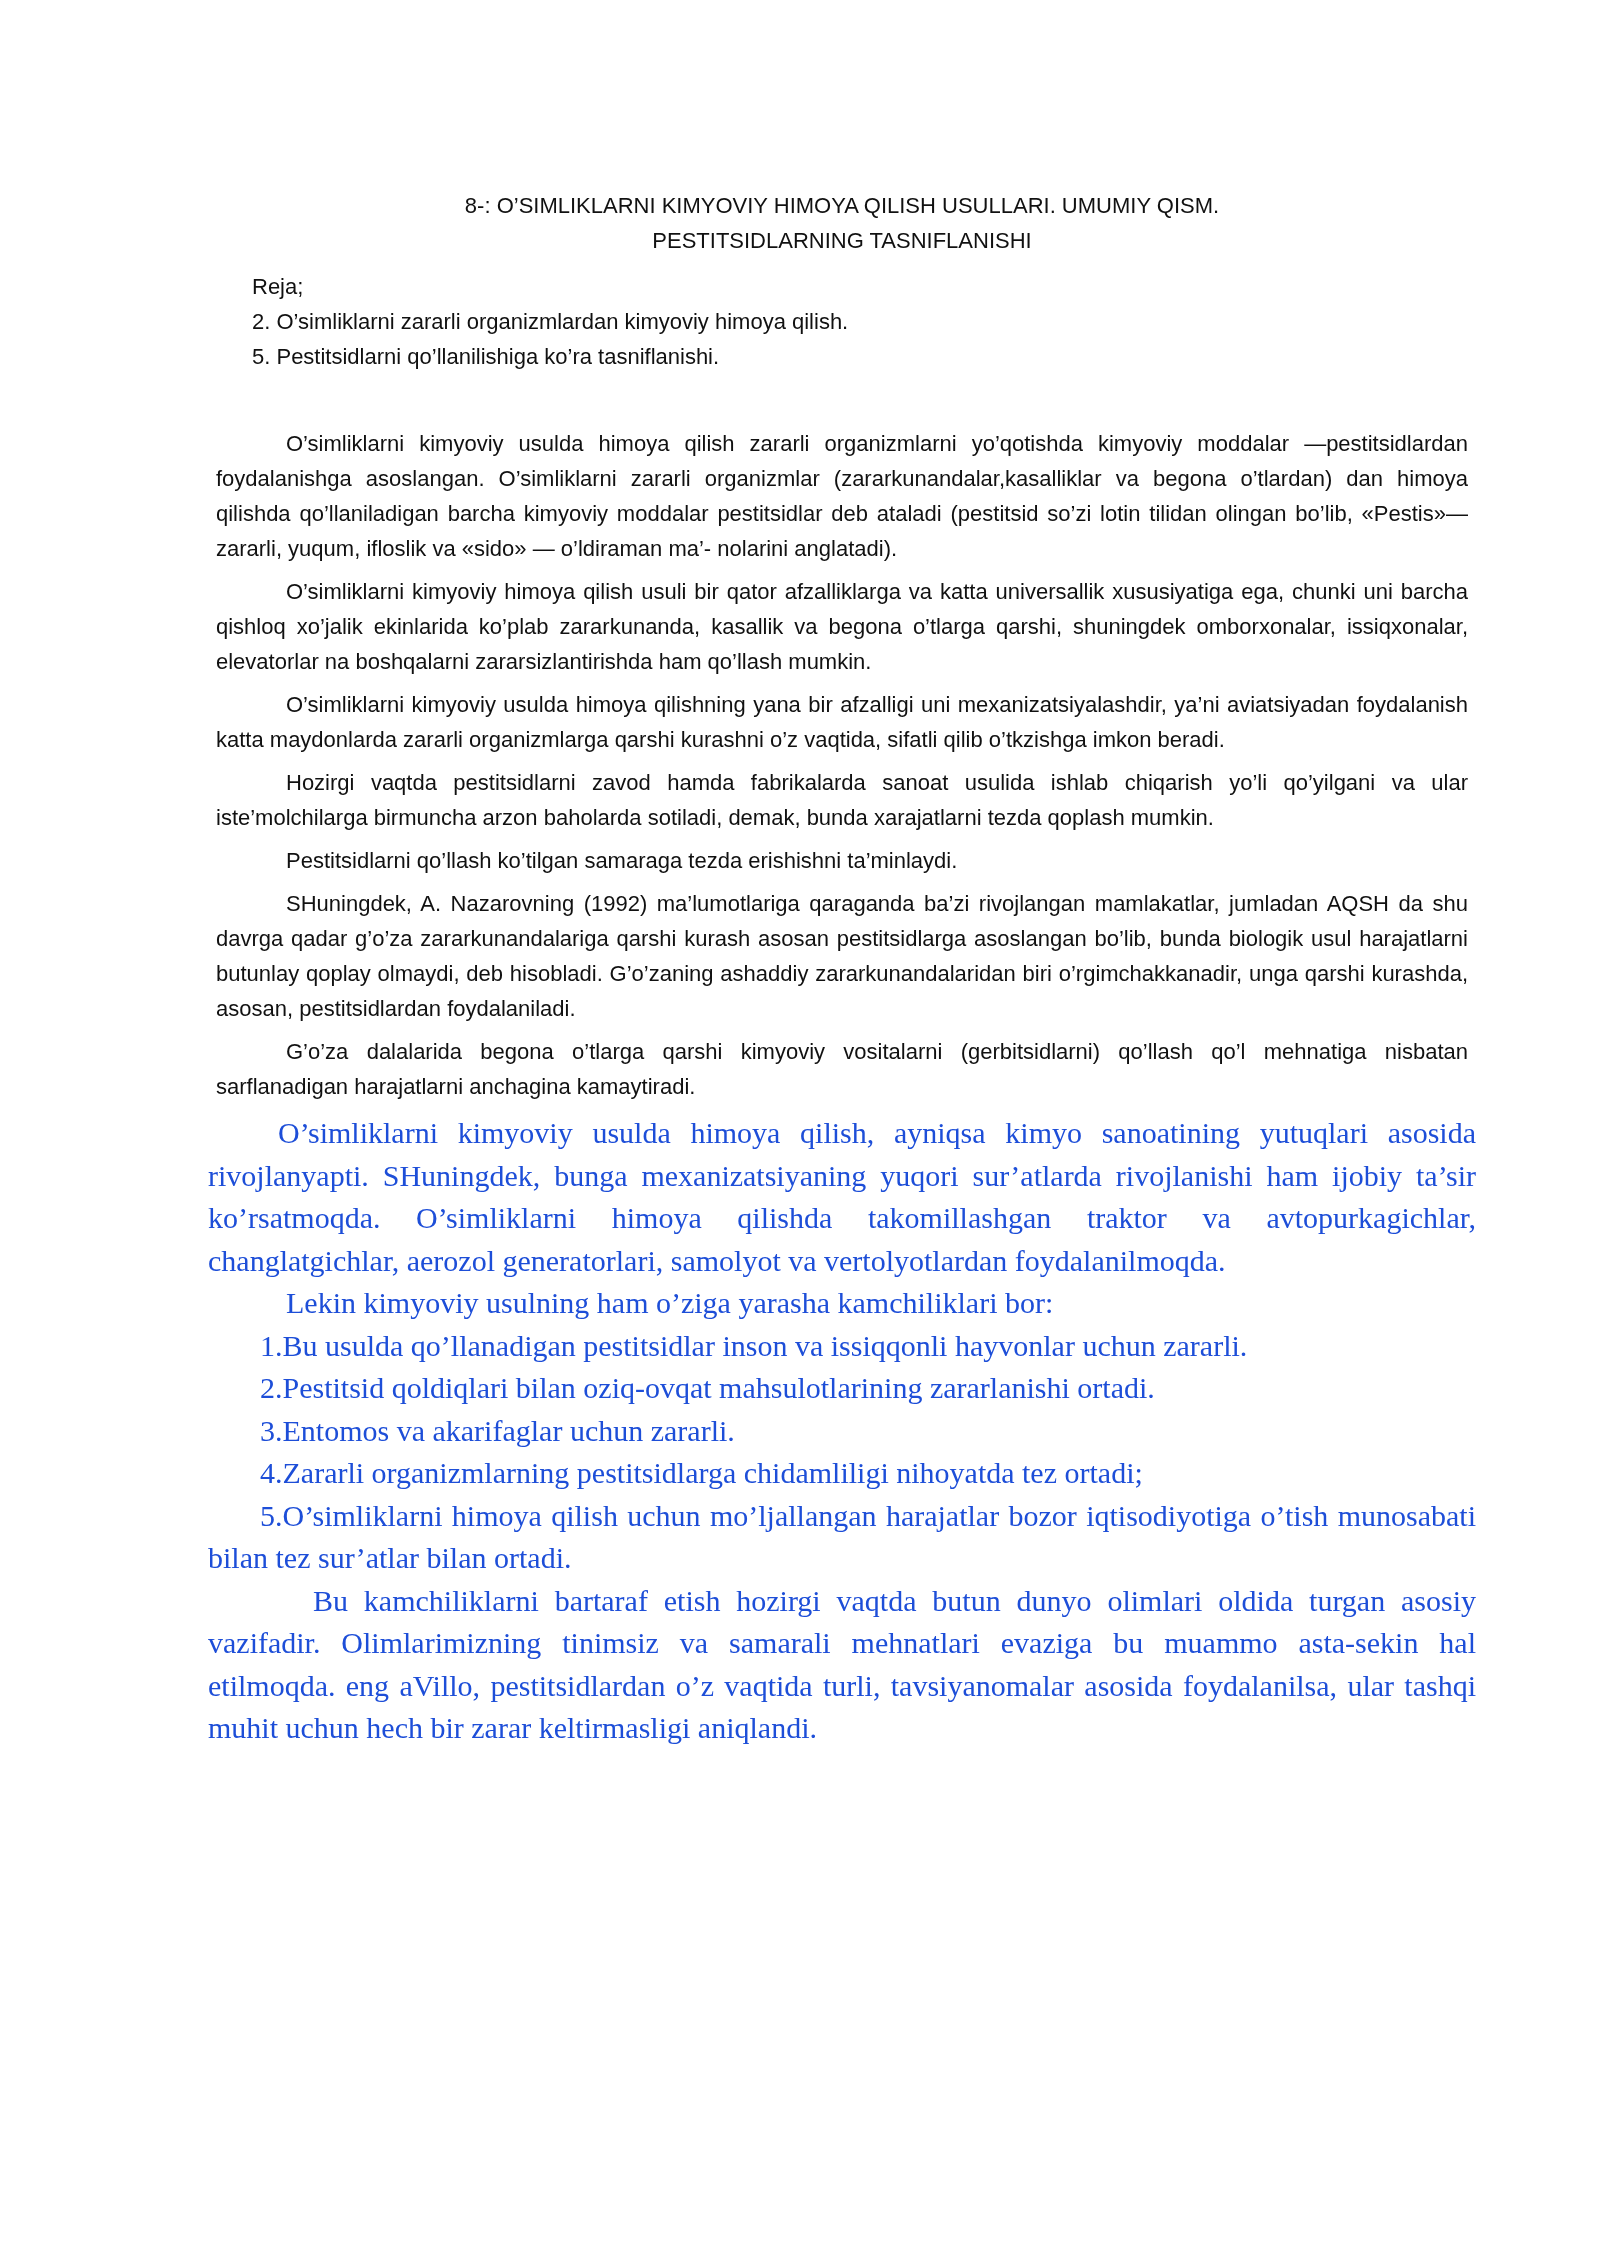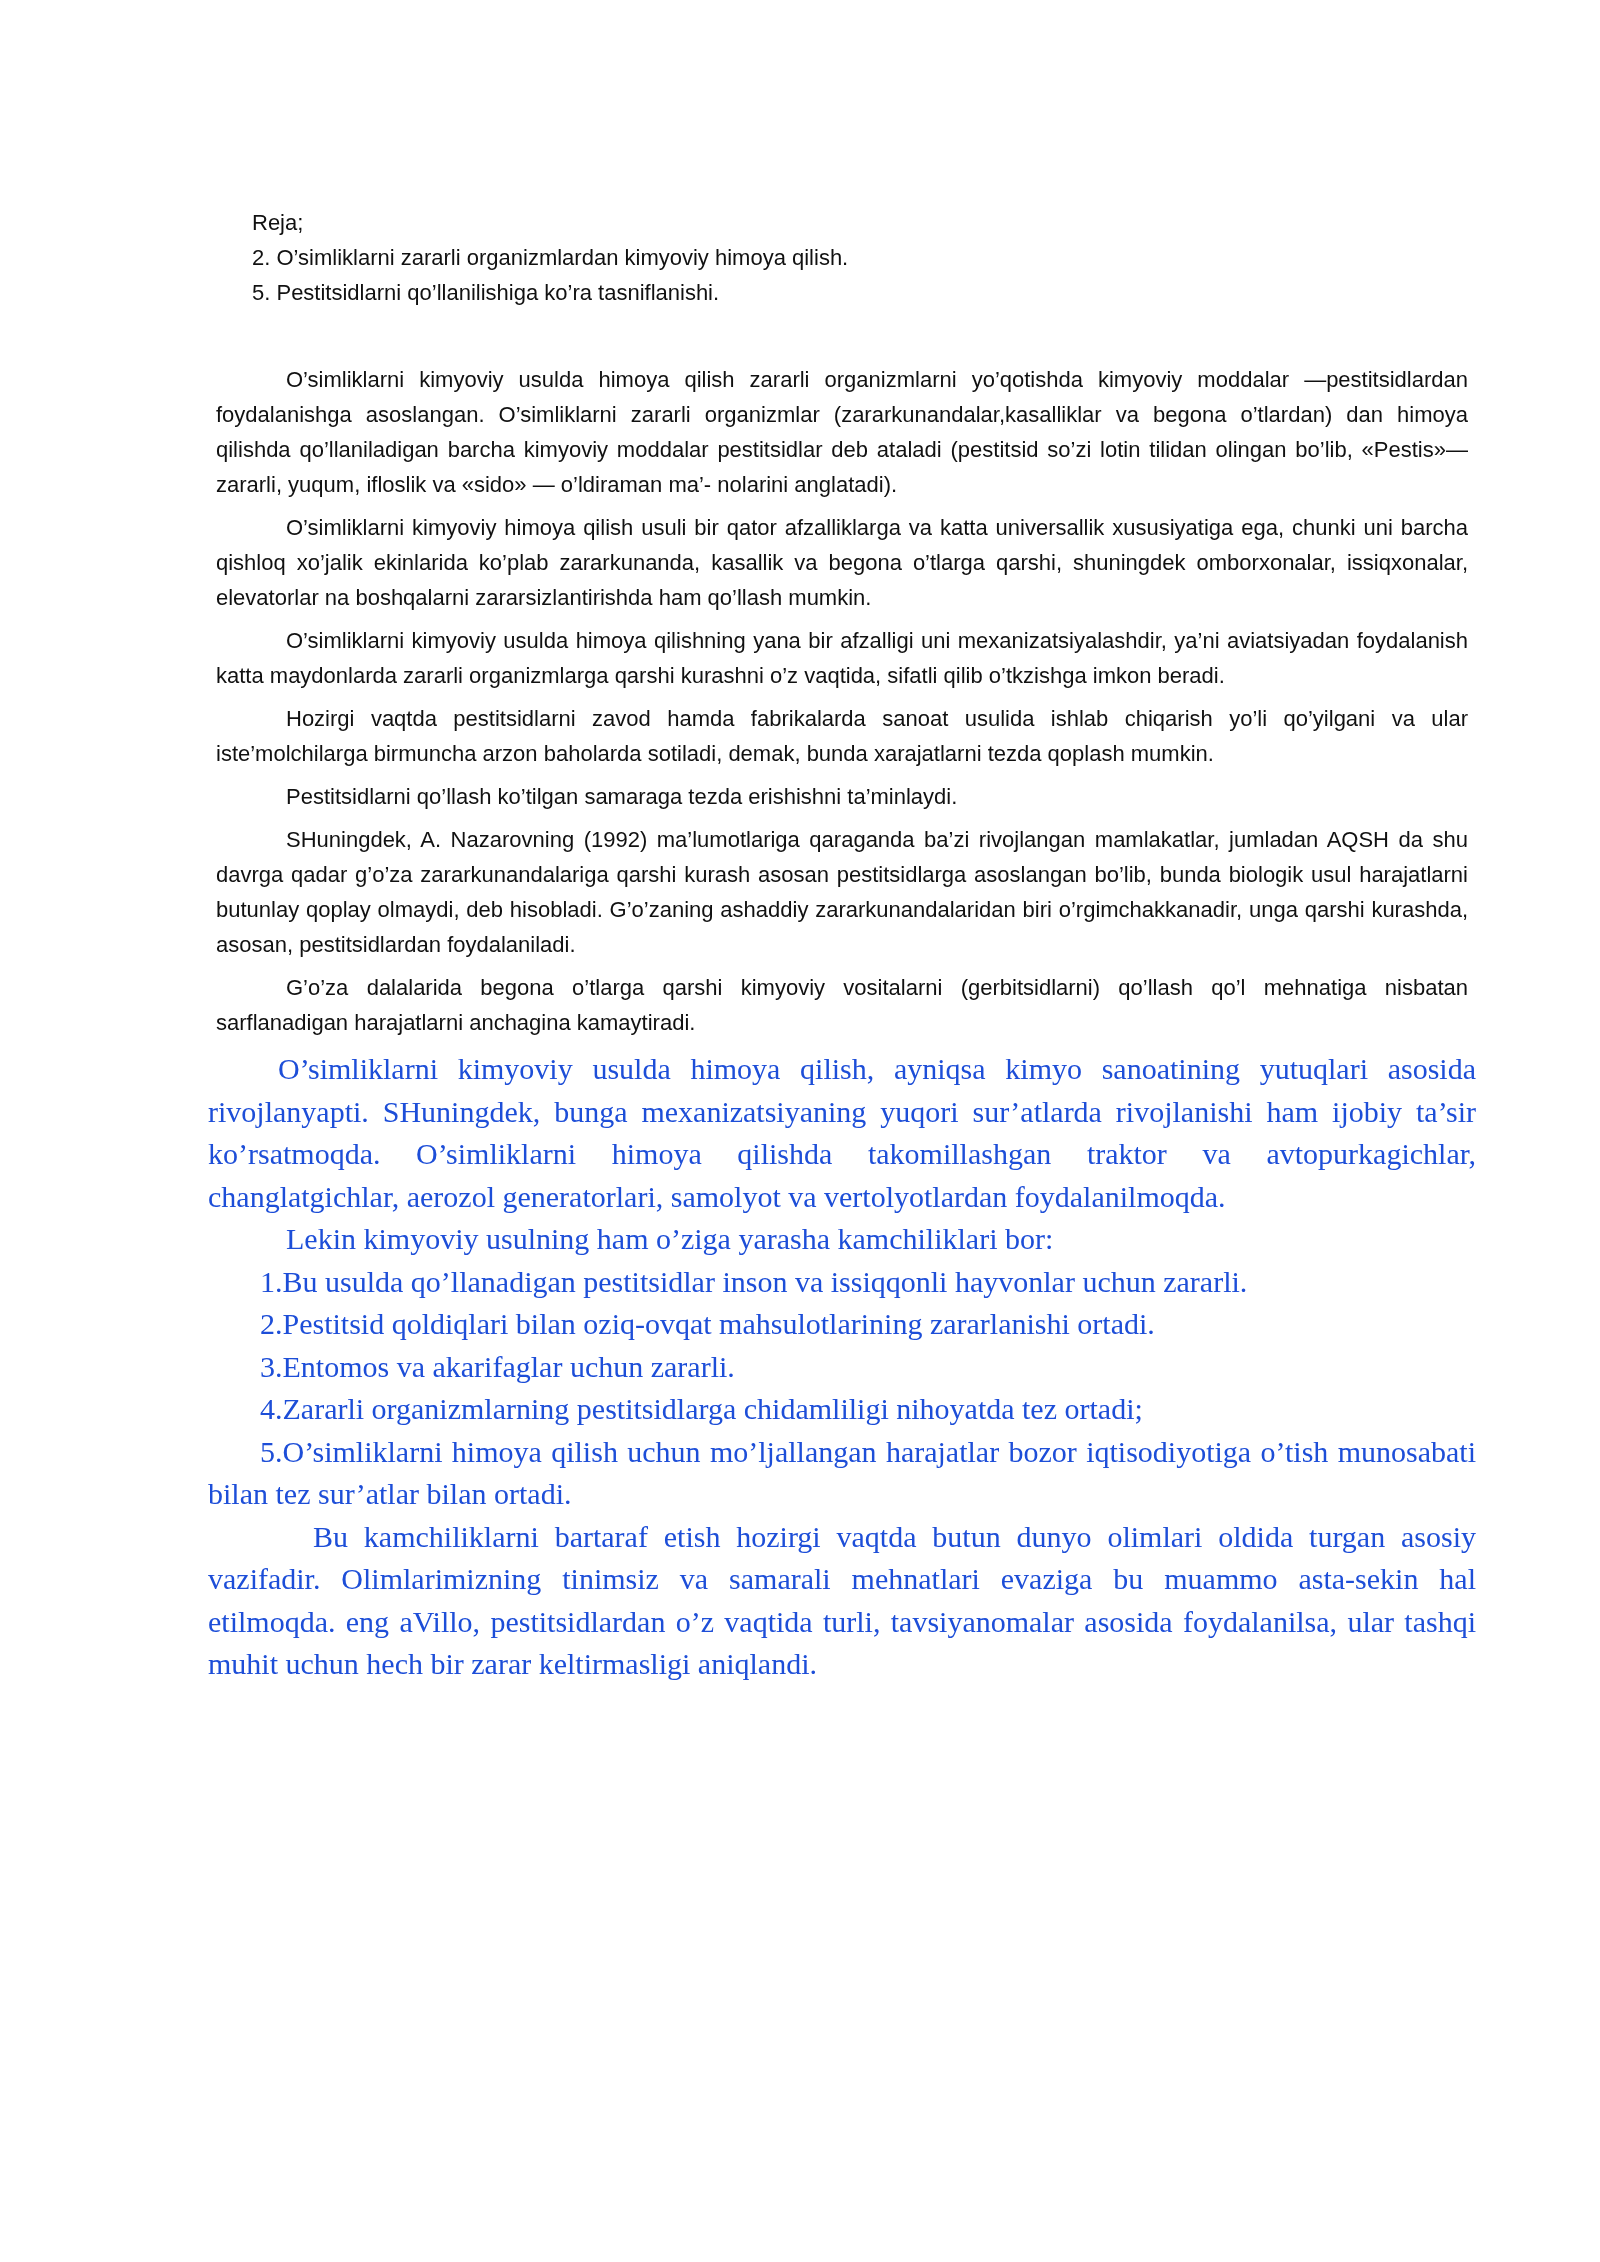--- a/index.html
+++ b/index.html
@@ -29,21 +29,21 @@
     color: #111111;
   }
   .doc-title {
     text-align: center;
   }
   .doc-title div {
     white-space: nowrap;
   }
   .reja-block {
     margin-left: 44px;
-    margin-top: 17px;
+    margin-top: 11px;
   }
   .spacer {
     height: 44px;
   }
   p.sans-p {
     margin: 8px;
     text-align: justify;
     text-indent: 70px;
   }
   
@@ -61,20 +61,24 @@
   p.serif-lekin   { text-indent: 78px; }
   p.serif-item    { text-indent: 52px; }
   p.serif-final   { text-indent: 105px; }
 </style>
 </head>
 <body>
 
 <div class="page">
   <div class="content">
 
+    <div class="sans doc-title">
+      <div>8-: O’SIMLIKLARNI KIMYOVIY HIMOYA QILISH USULLARI. UMUMIY QISM.</div>
+      <div>PESTITSIDLARNING TASNIFLANISHI</div>
+    </div>
 
     <div class="sans reja-block">
       <div>Reja;</div>
       <div>2. O’simliklarni zararli organizmlardan kimyoviy himoya qilish.</div>
       <div>5. Pestitsidlarni qo’llanilishiga ko’ra tasniflanishi.</div>
     </div>
 
     <div class="spacer"></div>
 
     <p class="sans sans-p">O’simliklarni kimyoviy usulda himoya qilish zararli organizmlarni yo’qotishda kimyoviy moddalar —pestitsidlardan foydalanishga asoslangan. O’simliklarni zararli organizmlar (zararkunandalar,kasalliklar va begona o’tlardan) dan himoya qilishda qo’llaniladigan barcha kimyoviy moddalar pestitsidlar deb ataladi (pestitsid so’zi lotin tilidan olingan bo’lib, «Pestis»— zararli, yuqum, ifloslik va «sido» — o’ldiraman ma’- nolarini anglatadi).</p>

